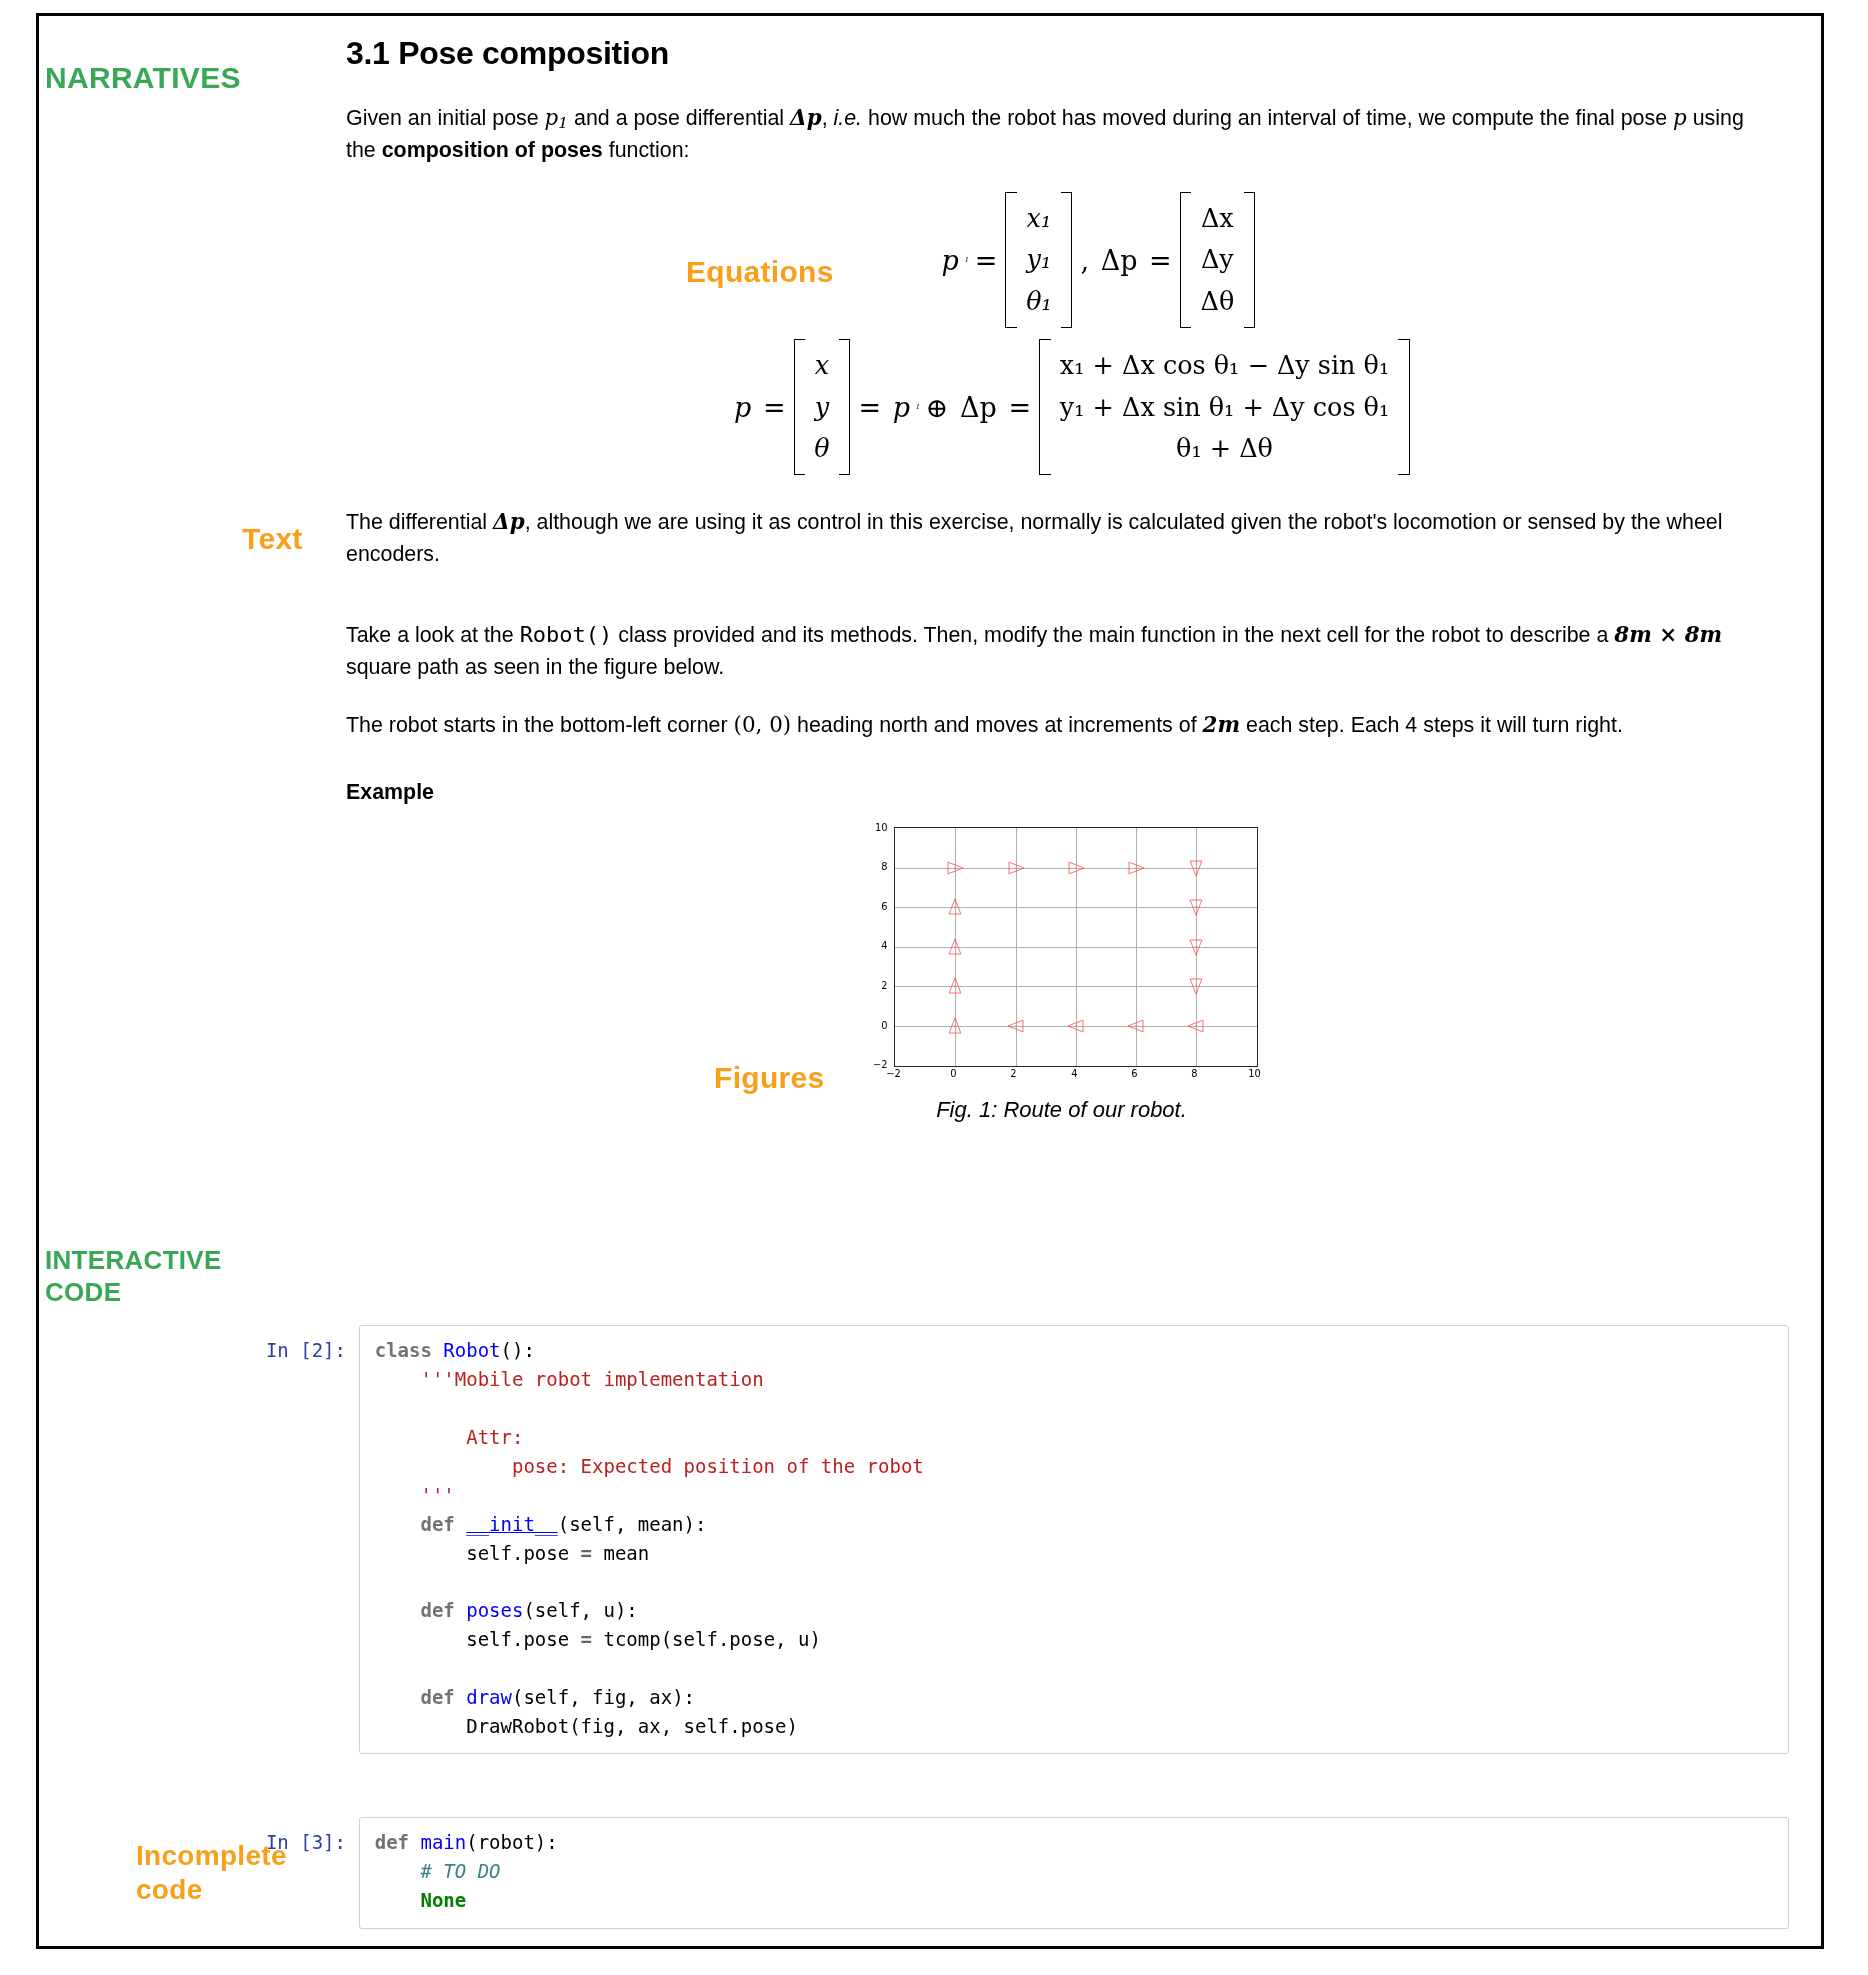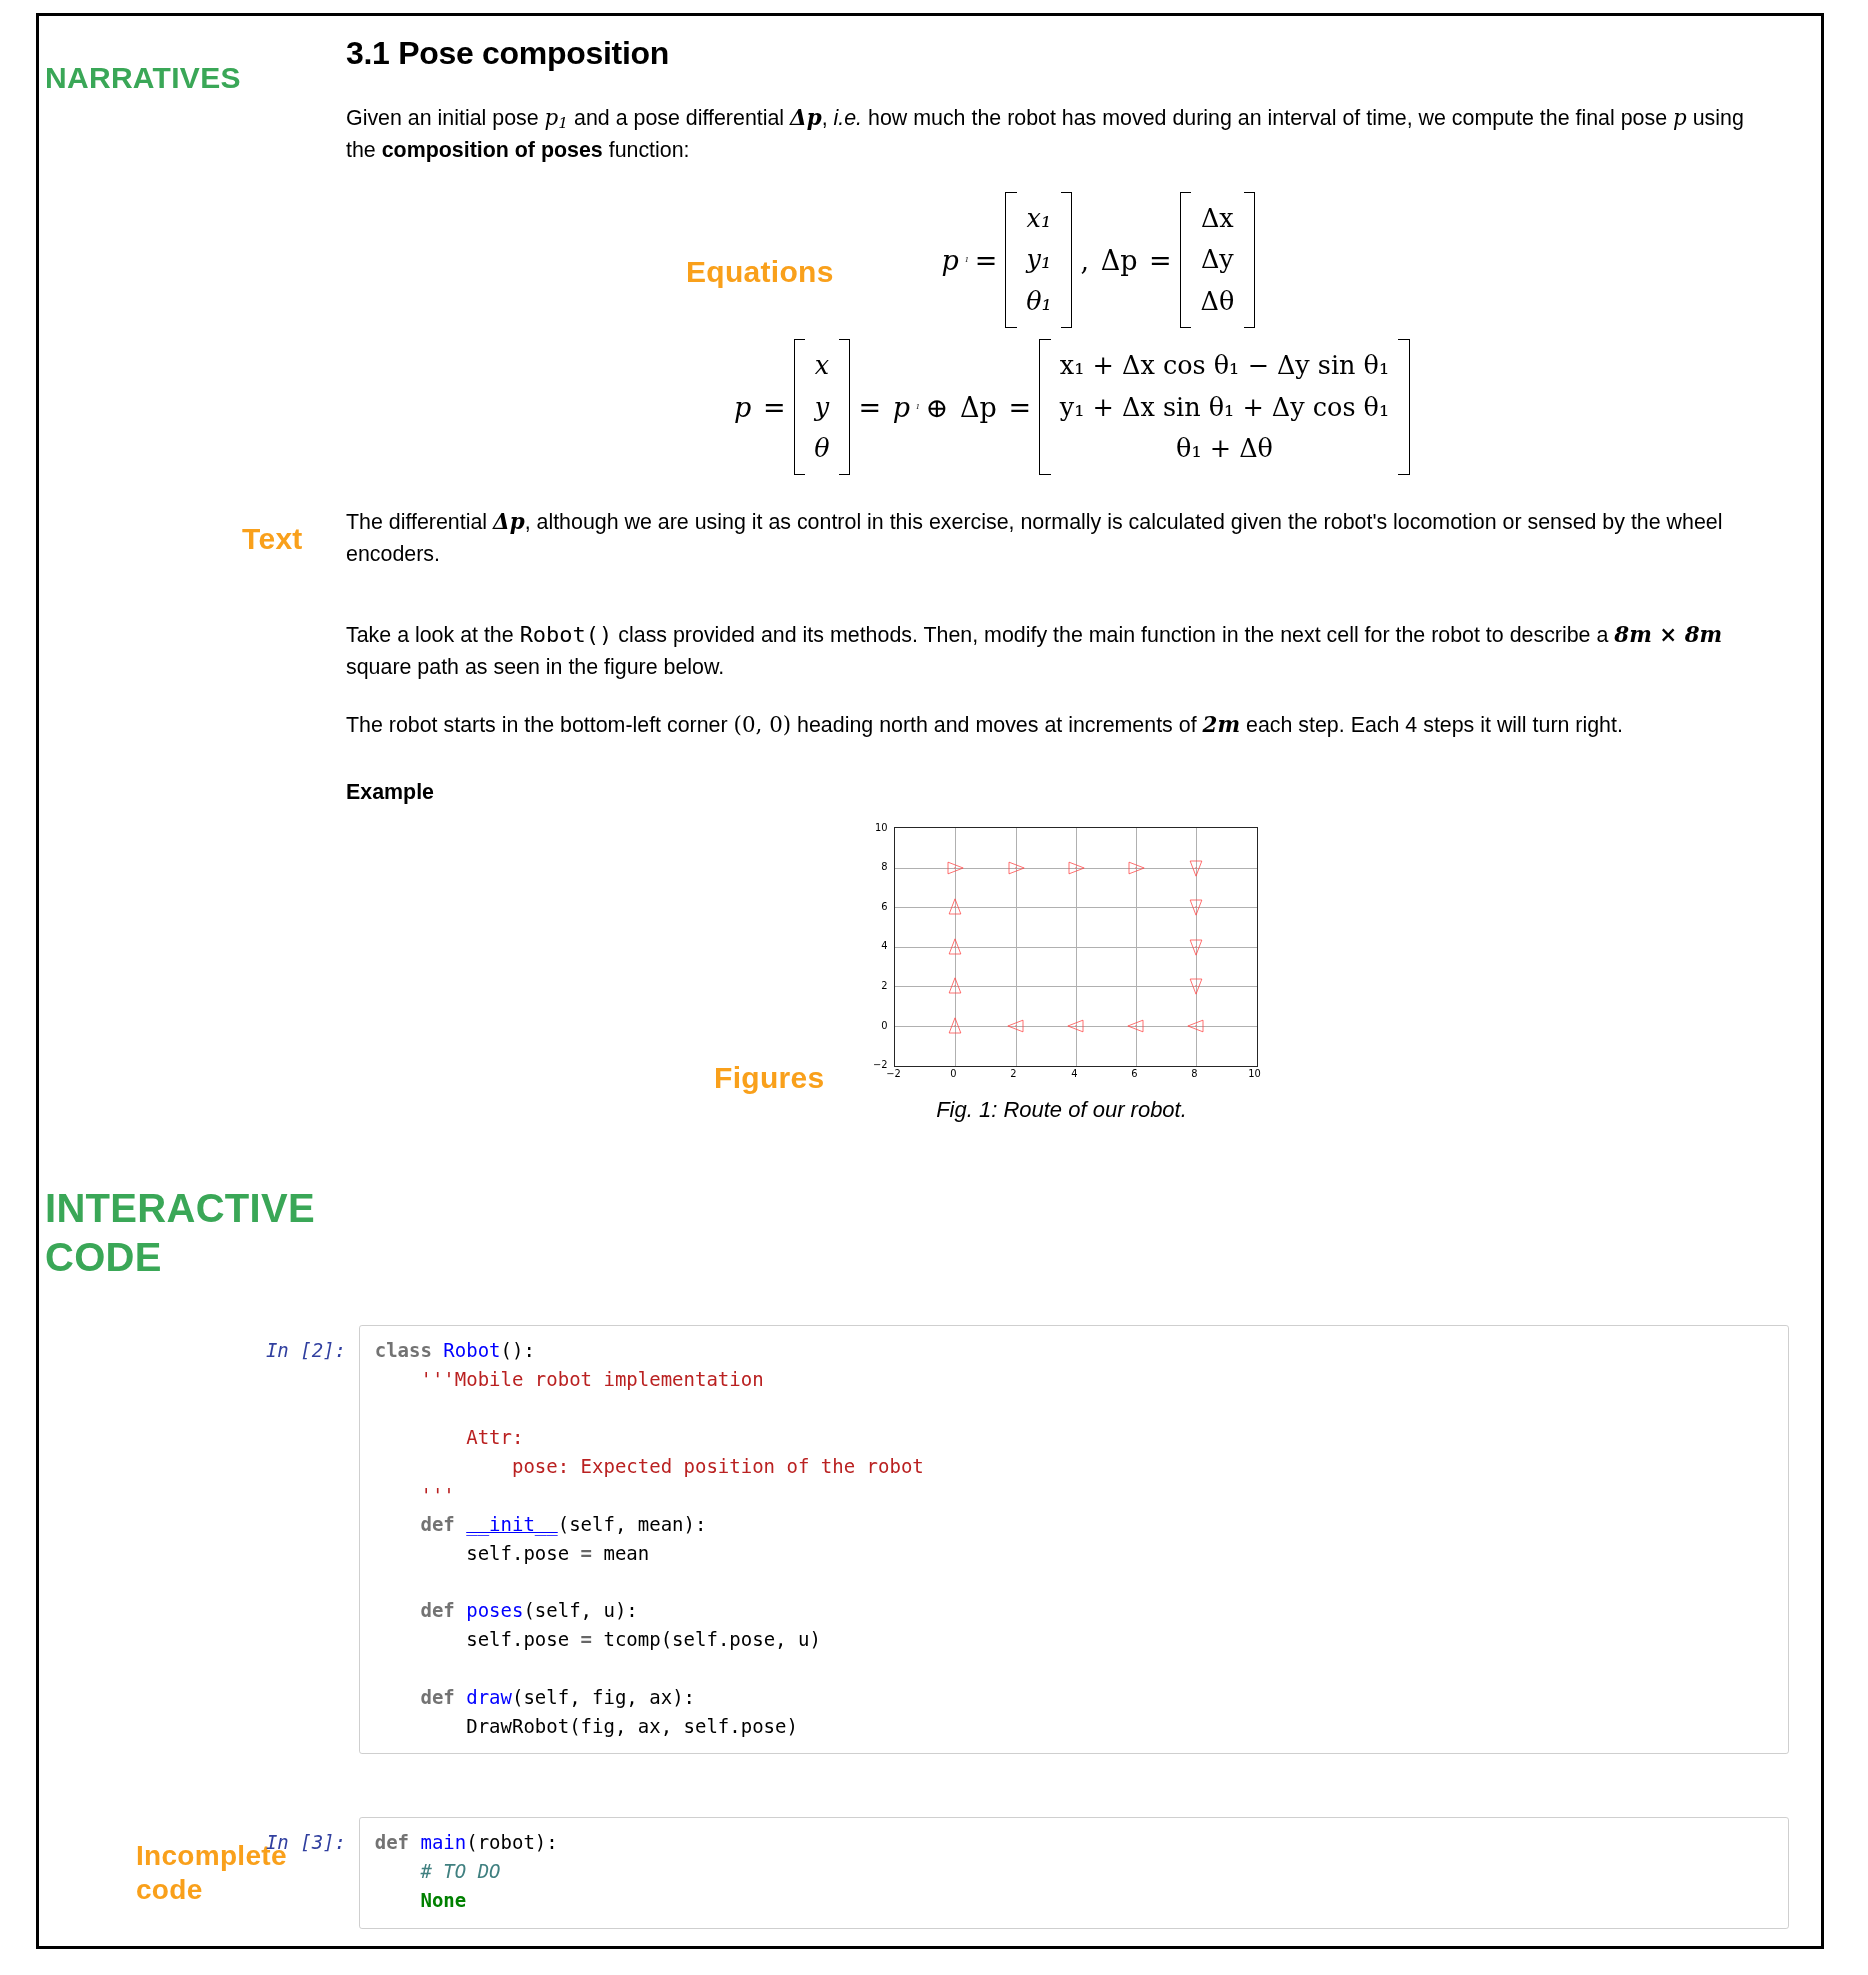--- a/index.html
+++ b/index.html
@@ -50,22 +50,22 @@
   }
   #annot-text {
     left: 242px; top: 522px;
     font-size: 30px;
   }
   #annot-figures {
     left: 714px; top: 1061px;
     font-size: 30px;
   }
   #annot-interactive {
-    left: 45px; top: 1184px;
-    font-size: 40px;
+    left: 45px; top: 1245px;
+    font-size: 26px;
     line-height: 1.22;
   }
   #annot-incomplete {
     left: 136px; top: 1839px;
     font-size: 28px;
     line-height: 1.22;
   }
 
   
   #content {
@@ -228,21 +228,20 @@
   .prompt {
     font-family: "DejaVu Sans Mono", monospace;
     font-size: 19px;
     color: #303f9f;
     width: 134px;
     text-align: right;
     padding-right: 12.7px;
     padding-top: 14px;
     flex: none;
     white-space: pre;
-    font-style: italic;
   }
   .code-box {
     flex: 1;
     border: 1.7px solid #cfcfcf;
     border-radius: 2.9px;
     background: #ffffff;
     padding: 10.4px 15px 12.7px 15px;
     box-sizing: border-box;
   }
   pre.code {

